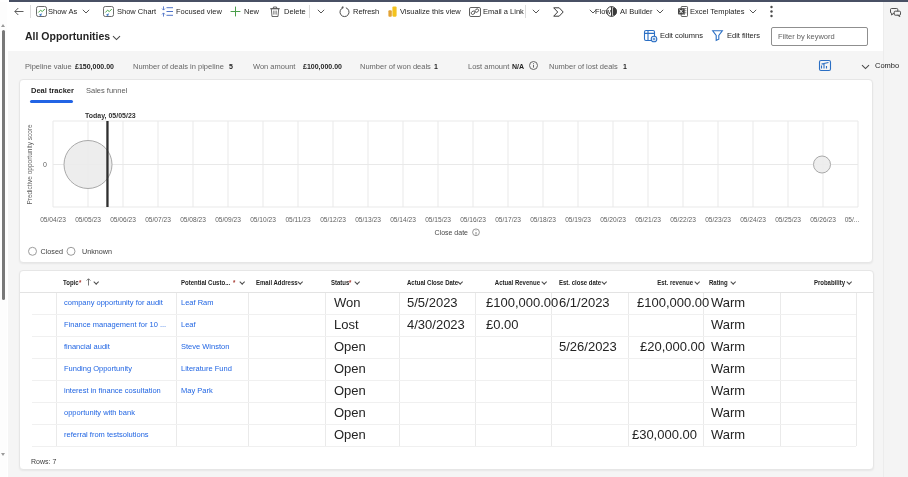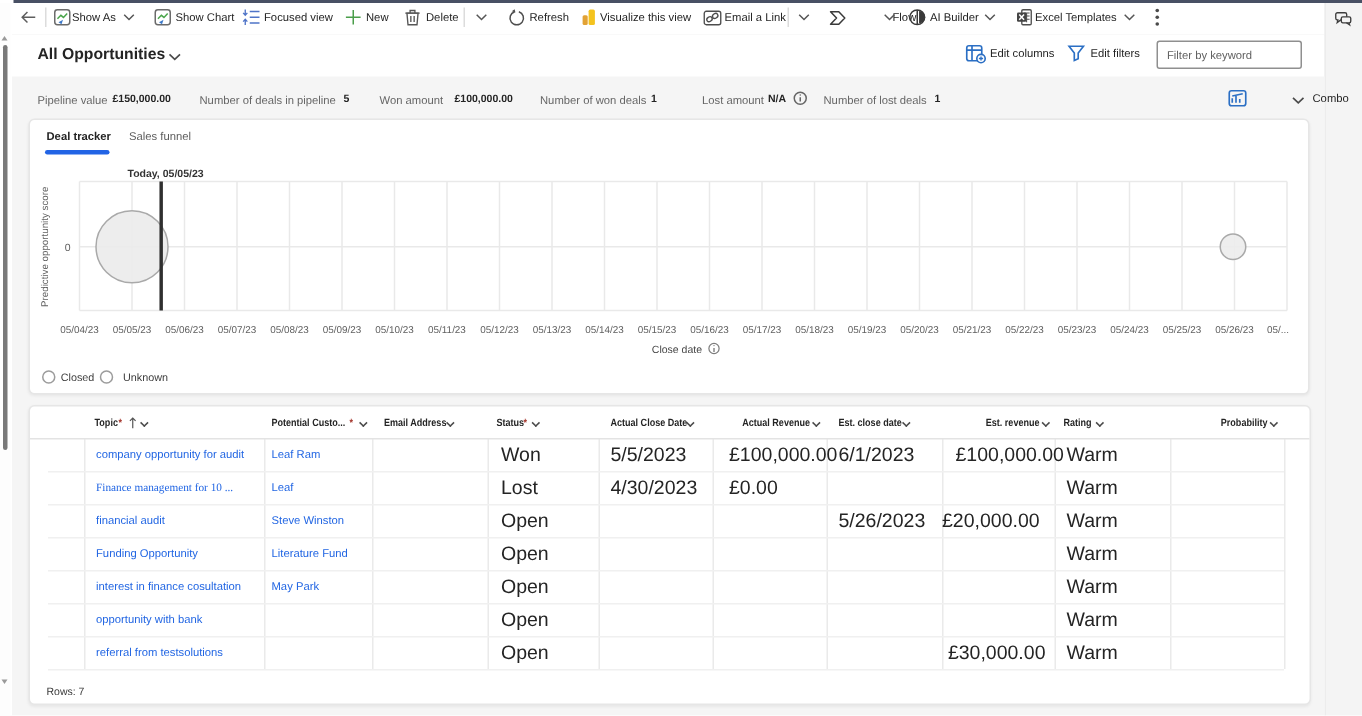--- a/index.html
+++ b/index.html
@@ -310,31 +310,31 @@
     <div class="chev" style="left:847px;top:280px;"></div>
 
   <div class="cl" style="left:64px;top:298px;">company opportunity for audit</div>
   <div class="cl" style="left:181px;top:298px;">Leaf Ram</div>
   <div class="cd" style="left:334px;top:298px;">Won</div>
   <div class="cd" style="left:407px;top:298px;">5/5/2023</div>
   <div class="cd" style="left:486px;top:298px;">£100,000.00</div>
   <div class="cd" style="left:559px;top:298px;">6/1/2023</div>
   <div class="cd" style="left:637px;top:298px;">£100,000.00</div>
   <div class="cd" style="left:711px;top:298px;">Warm</div>
-  <div class="cl" style="left:64px;top:320px;font-family:Liberation Serif, serif;">Finance management for 10 ...</div>
+  <div class="cl" style="left:64px;top:320px;">Finance management for 10 ...</div>
   <div class="cl" style="left:181px;top:320px;">Leaf</div>
   <div class="cd" style="left:334px;top:320px;">Lost</div>
   <div class="cd" style="left:407px;top:320px;">4/30/2023</div>
   <div class="cd" style="left:486px;top:320px;">£0.00</div>
   <div class="cd" style="left:711px;top:320px;">Warm</div>
   <div class="cl" style="left:64px;top:342px;">financial audit</div>
   <div class="cl" style="left:181px;top:342px;">Steve Winston</div>
   <div class="cd" style="left:334px;top:342px;">Open</div>
   <div class="cd" style="left:559px;top:342px;">5/26/2023</div>
-  <div class="cd" style="left:628px;top:342px;width:46px;text-align:right;">£20,000.00</div>
+  <div class="cd" style="left:628px;top:342px;width:46px;text-align:right;padding-left:12px;">£20,000.00</div>
   <div class="cd" style="left:711px;top:342px;">Warm</div>
   <div class="cl" style="left:64px;top:364px;">Funding Opportunity</div>
   <div class="cl" style="left:181px;top:364px;">Literature Fund</div>
   <div class="cd" style="left:334px;top:364px;">Open</div>
   <div class="cd" style="left:711px;top:364px;">Warm</div>
   <div class="cl" style="left:64px;top:386px;">interest in finance cosultation</div>
   <div class="cl" style="left:181px;top:386px;">May Park</div>
   <div class="cd" style="left:334px;top:386px;">Open</div>
   <div class="cd" style="left:711px;top:386px;">Warm</div>
   <div class="cl" style="left:64px;top:408px;">opportunity with bank</div>

